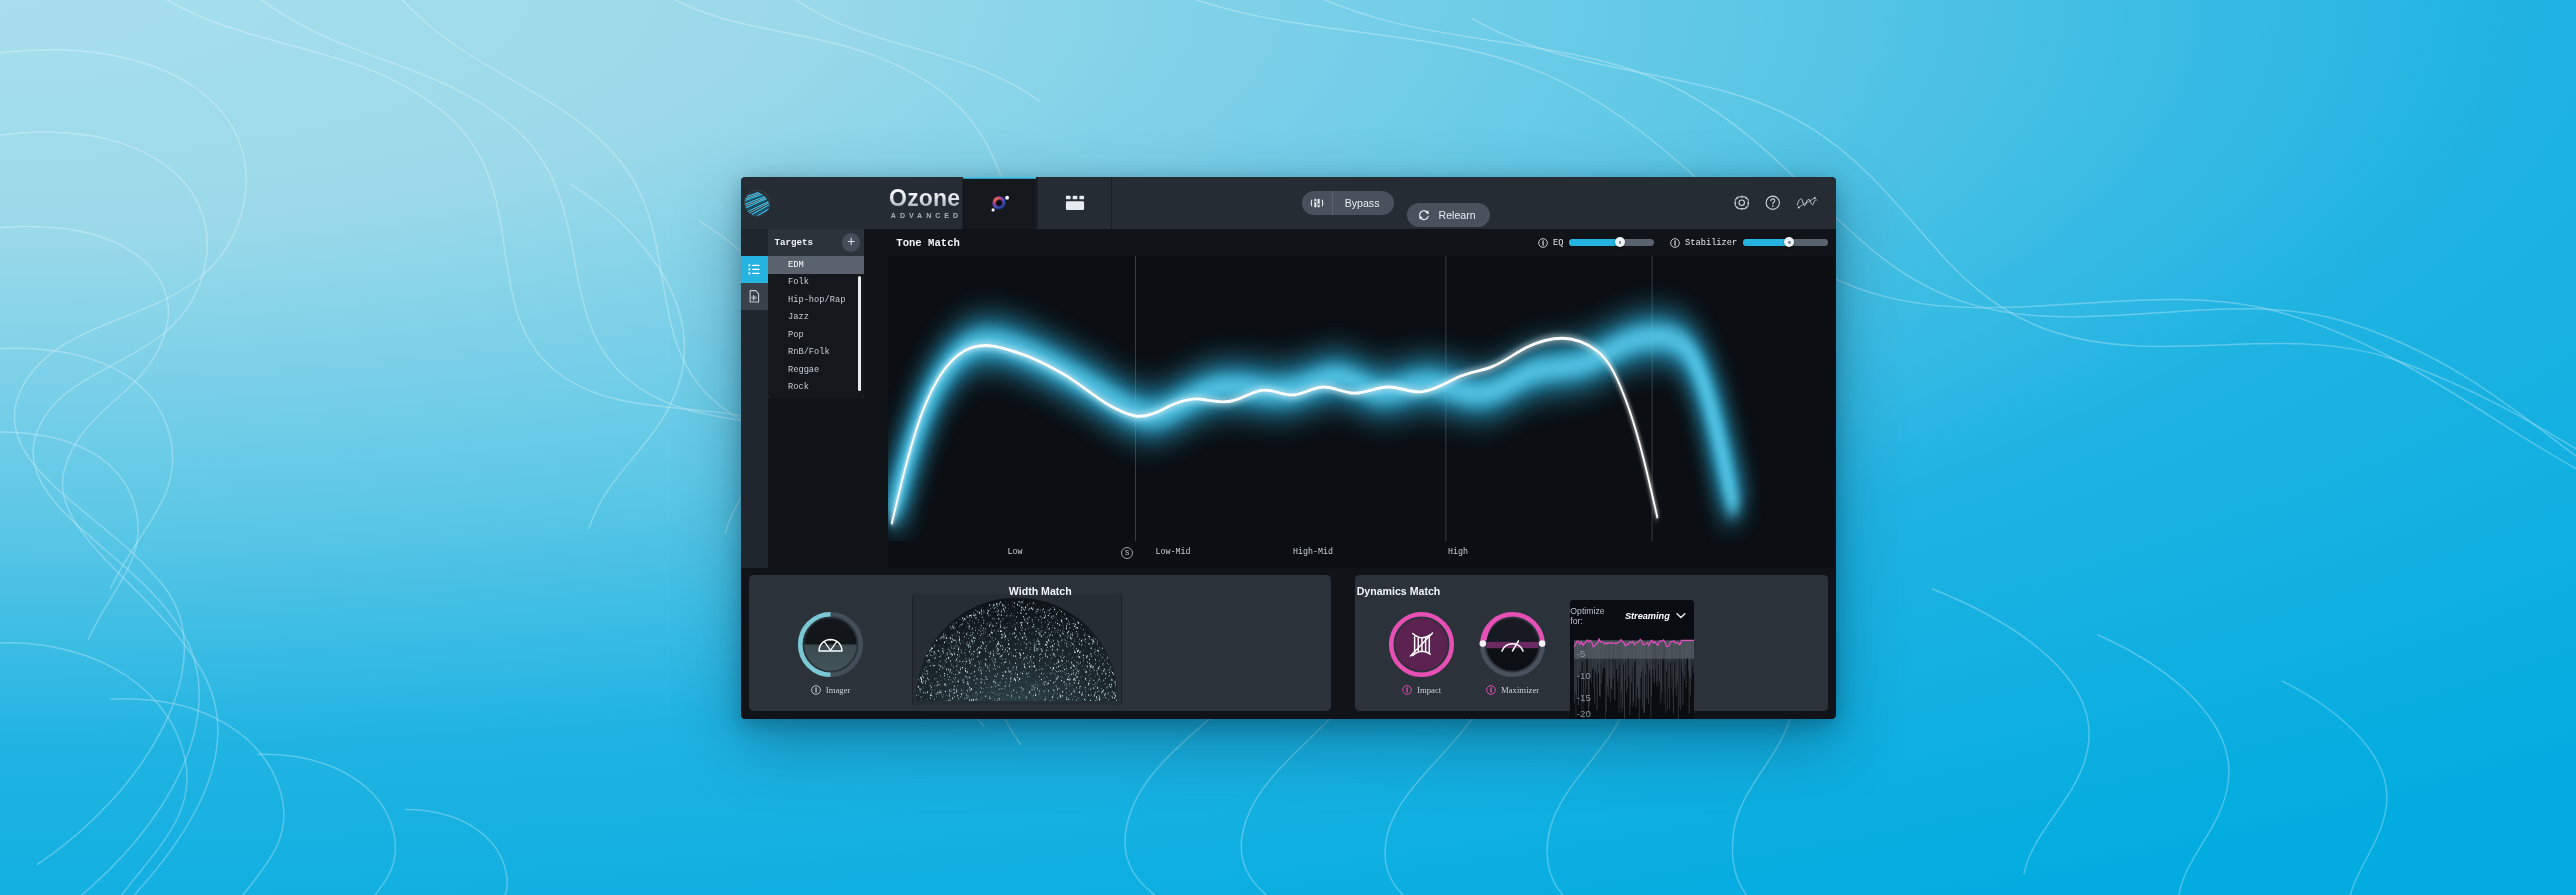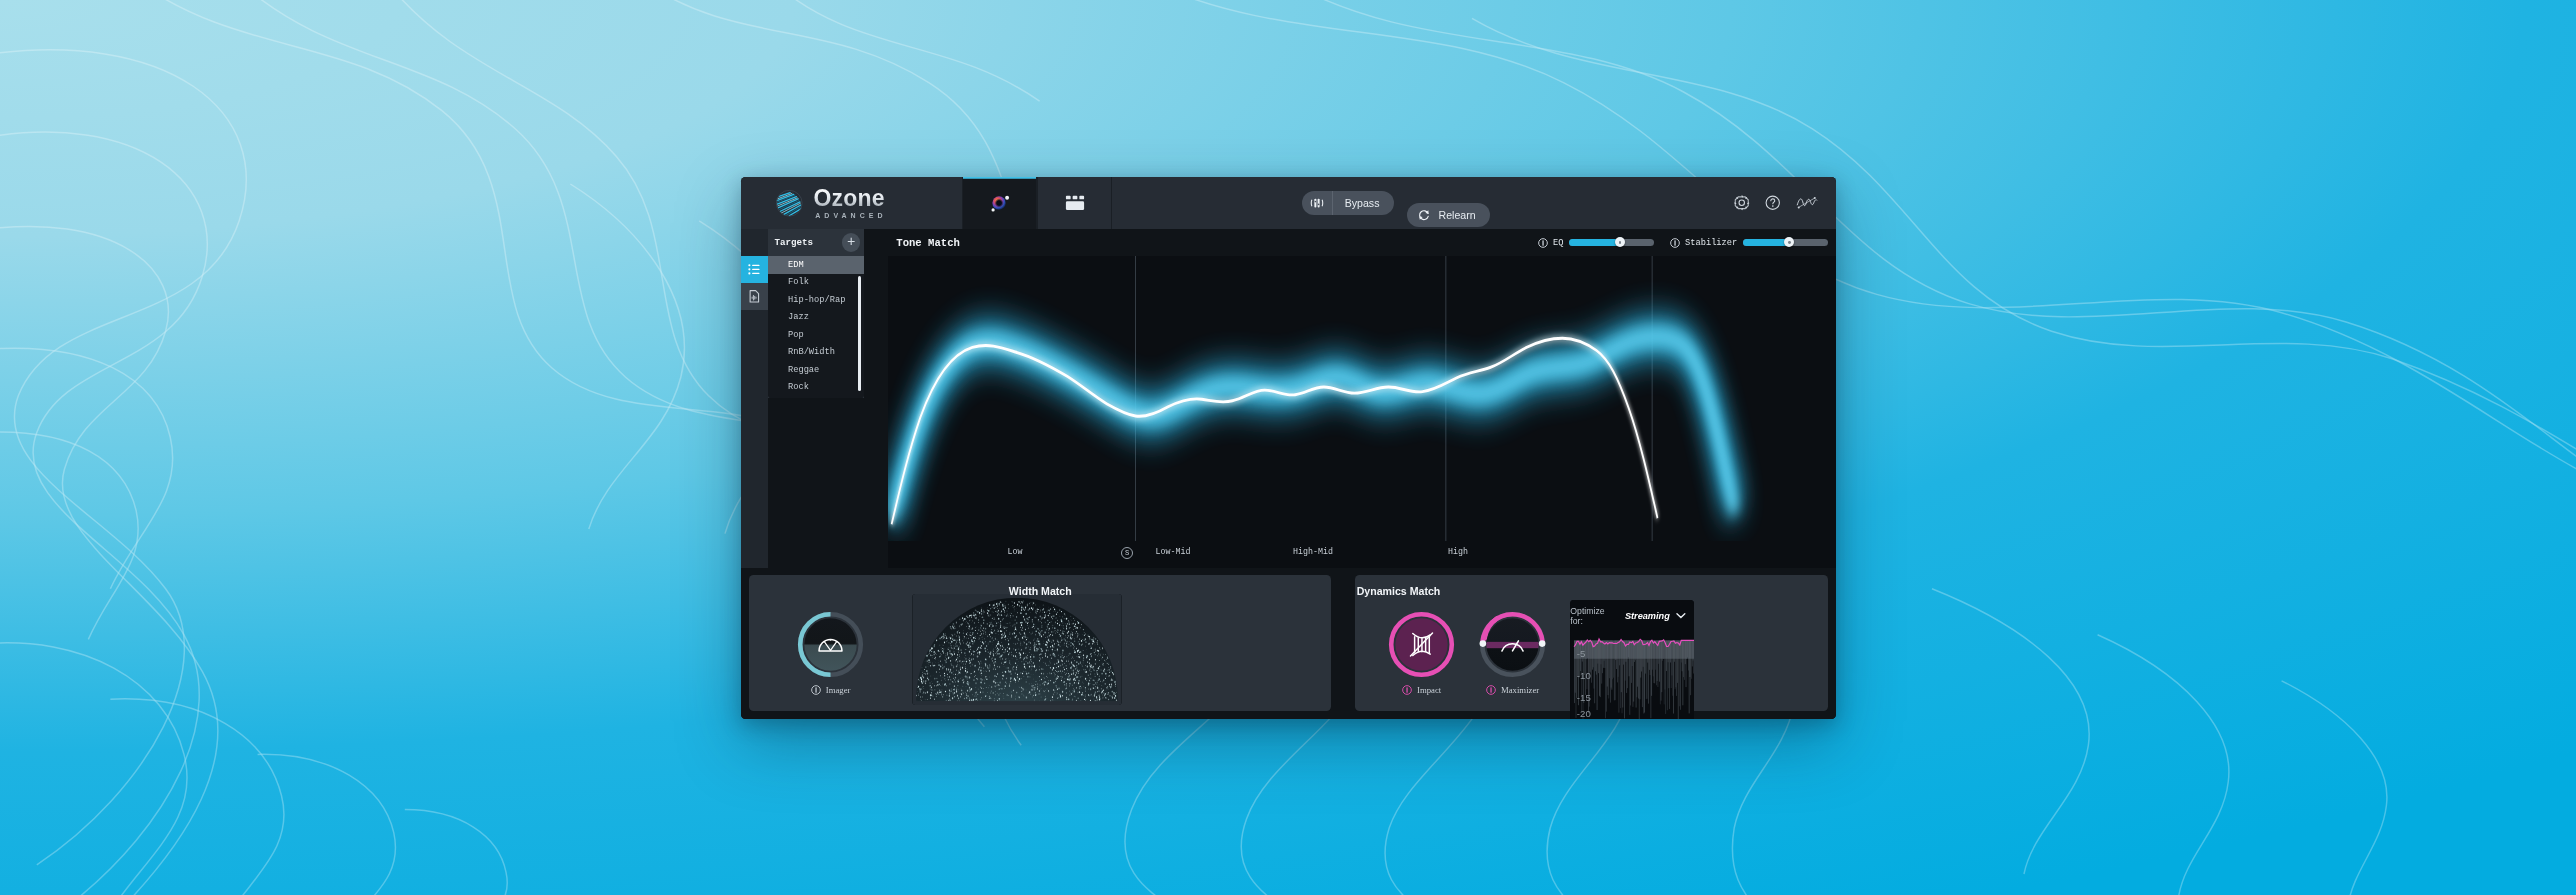--- a/index.html
+++ b/index.html
@@ -33,21 +33,22 @@
 
   
   .hdr {
     height:52px; flex:0 0 52px;
     background:#262c34;
     display:flex; align-items:stretch;
     position:relative;
   }
   .hdr-left {
     width:221px; display:flex; align-items:center; gap:10px;
-    padding-left:34px;
+    padding-left:2px;
+    justify-content:space-between;
   }
   .logo-mark { width:28.5px; height:28.5px; flex:0 0 28.5px; }
   .logo-text { display:flex; flex-direction:column; line-height:1; }
   .logo-word {
     font-size:23px; font-weight:bold; letter-spacing:0.2px;
     background:linear-gradient(180deg,#ffffff 0%,#e4e9ee 45%,#9aa3ab 100%);
     -webkit-background-clip:text; background-clip:text; color:transparent;
   }
   .logo-sub {
     font-size:7px; letter-spacing:4px; color:#aab3bb;
@@ -397,21 +398,21 @@
       <div class="targets-head">
         <span class="targets-title">Targets</span>
         <span class="plus-btn">+</span>
       </div>
       <div class="targets-list" id="targets-list">
         <div class="tgt-item sel">EDM</div>
           <div class="tgt-item">Folk</div>
           <div class="tgt-item">Hip-hop/Rap</div>
           <div class="tgt-item">Jazz</div>
           <div class="tgt-item">Pop</div>
-          <div class="tgt-item">RnB/Width</div>
+          <div class="tgt-item">RnB/Folk</div>
           <div class="tgt-item">Reggae</div>
           <div class="tgt-item">Rock</div>
           <div class="tgt-scroll"></div>
       </div>
     </div>
 
     <div class="tone">
       <div class="tone-top">
         <span class="tone-title">Tone Match</span>
         <div class="tone-ctrls">

